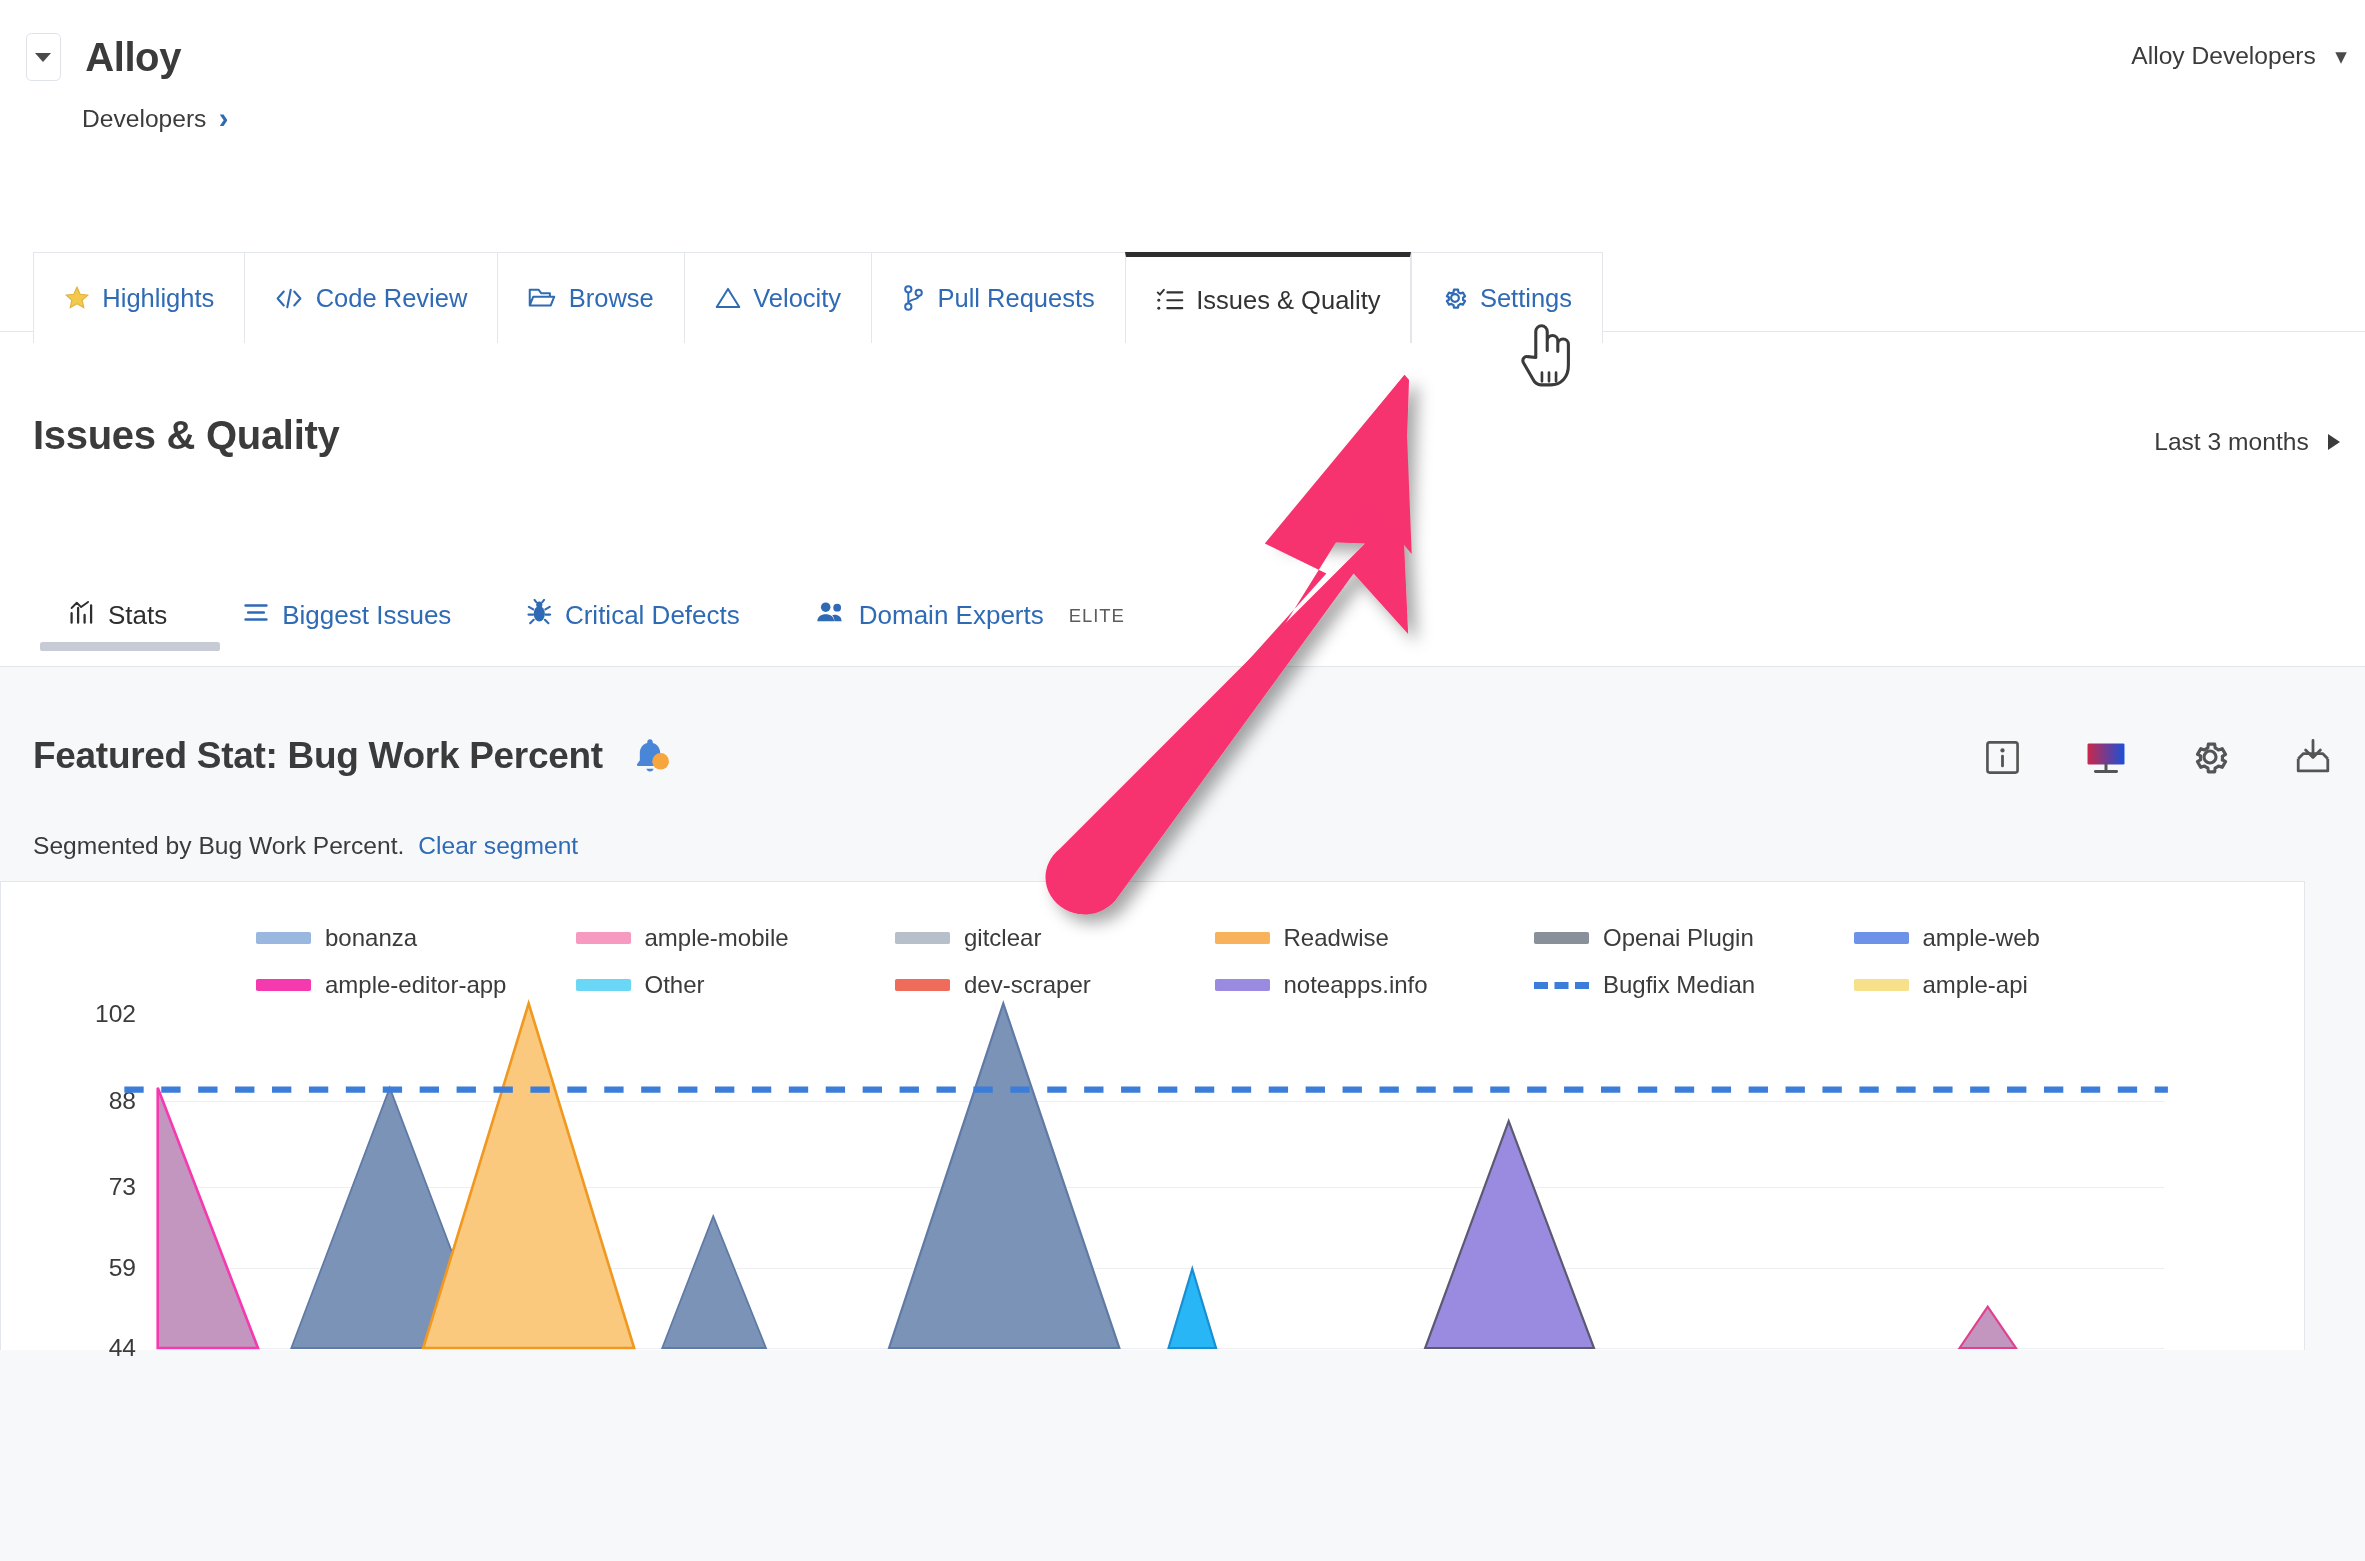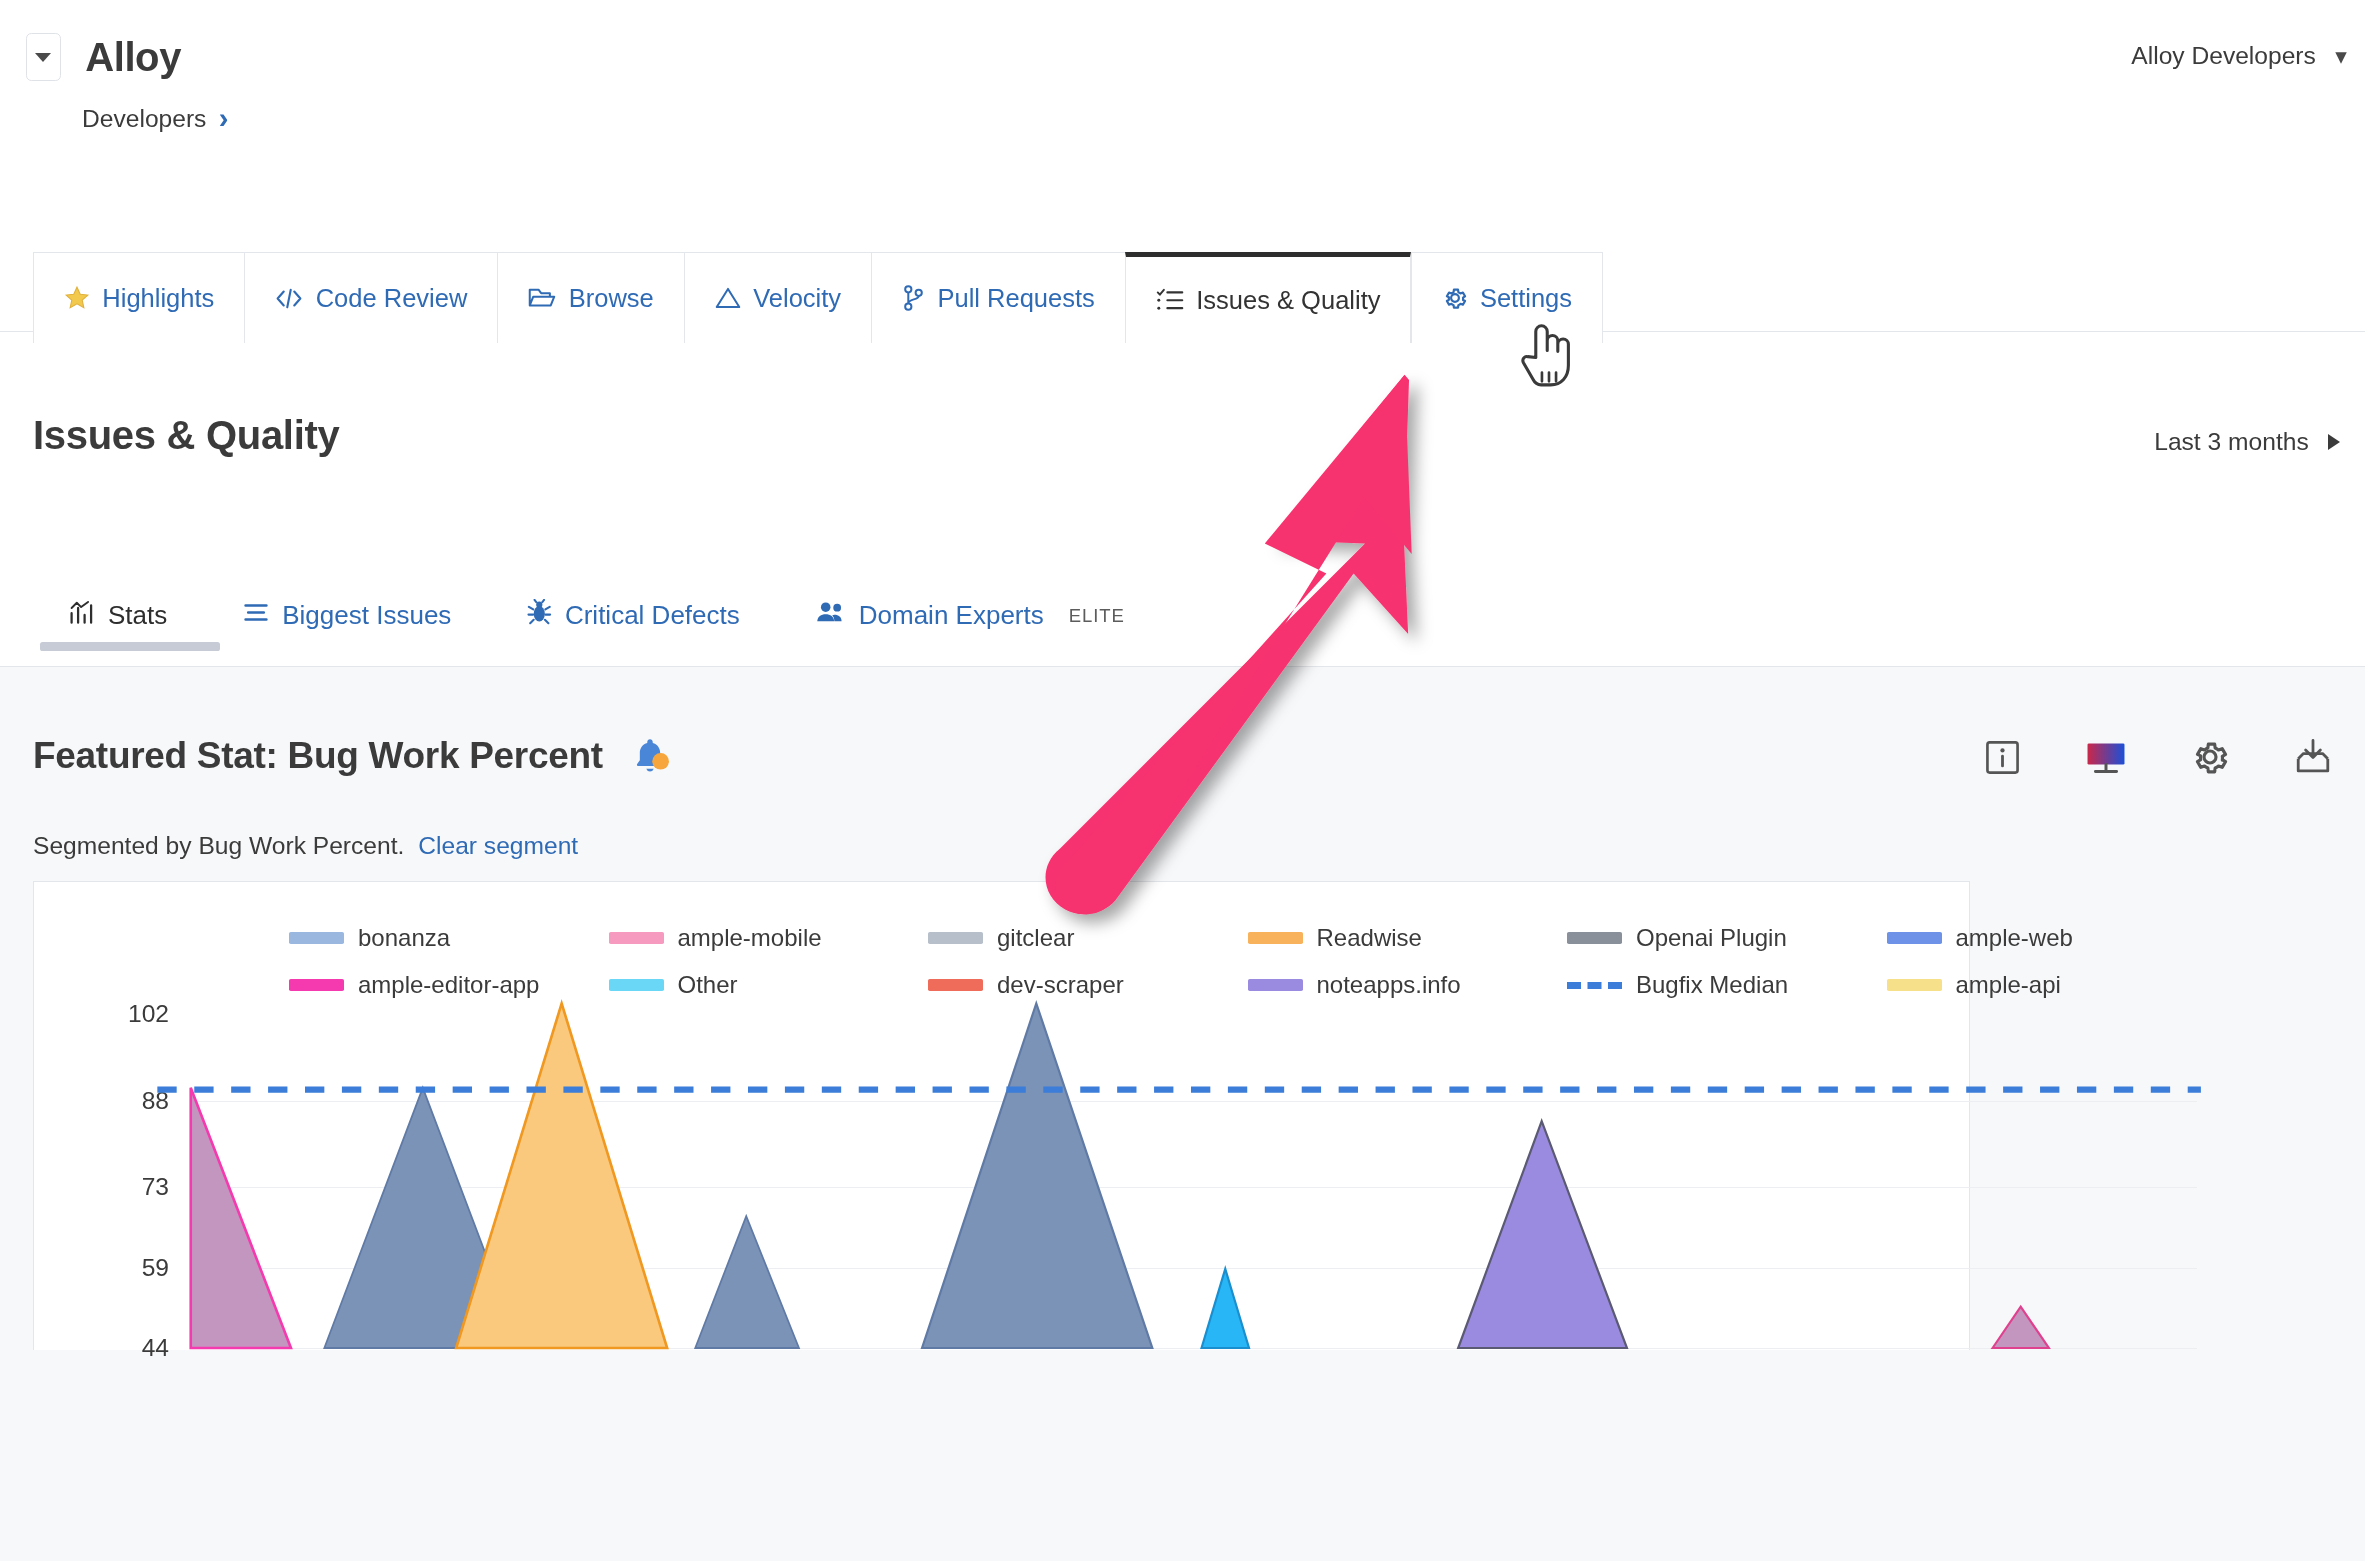--- a/index.html
+++ b/index.html
@@ -287,21 +287,21 @@
           <path fill="none" stroke="#555" stroke-width="3.2" stroke-linejoin="round" d="M7 25l6-6h22l6 6"></path>
         </svg>
       </span>
     </div>
 
     <div class="segment-line" style="top:165px">
       <span>Segmented by Bug Work Percent.</span>
       <span class="segment-link">Clear segment</span>
     </div>
 
-    <div class="chart-box" style="top:214px; left:0; margin-left:33px; width:1937px; height:469px;">
+    <div class="chart-box" style="top:214px; left:0; width:2305px; height:469px;">
 
       <div class="legend" style="top:42px;">
         <div class="legend-item">
             <span class="swatch" style="background:#9ab7e0"></span>
             <span>bonanza</span>
           </div>
         <div class="legend-item">
             <span class="swatch" style="background:#f79ac0"></span>
             <span>ample-mobile</span>
           </div>

